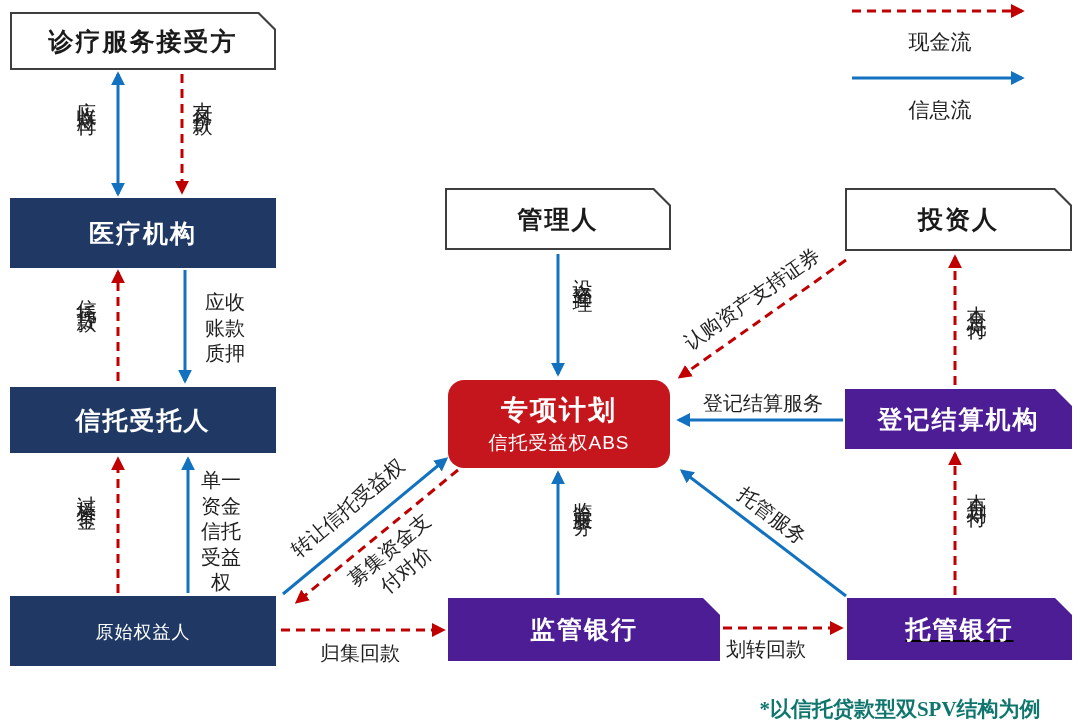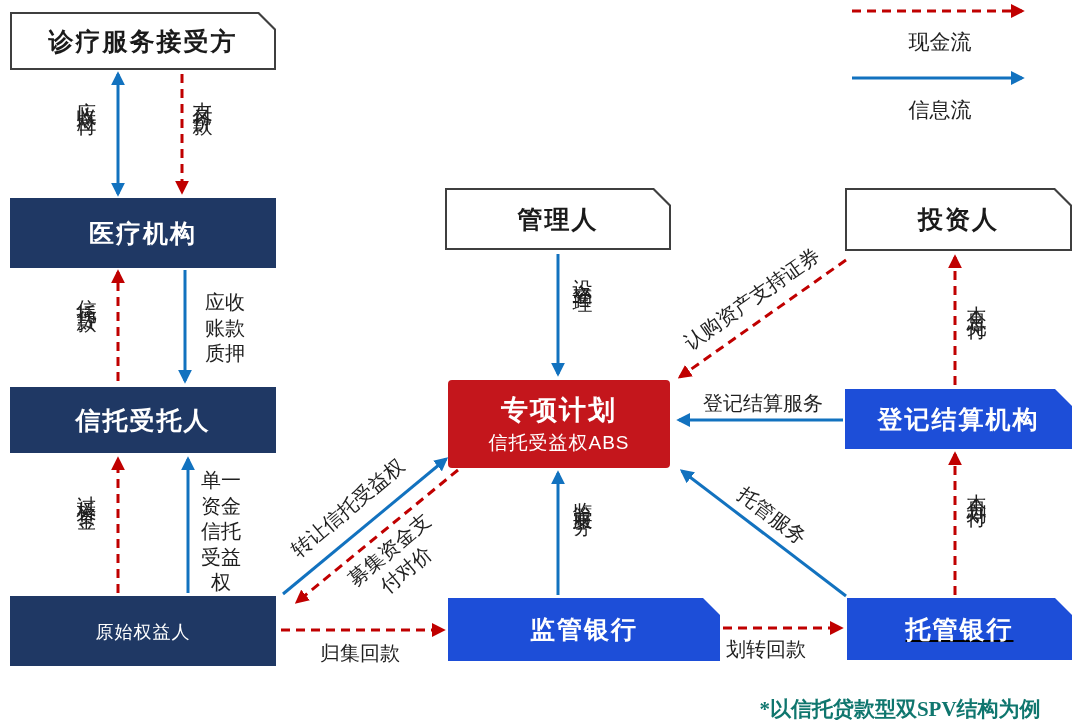--- a/index.html
+++ b/index.html
@@ -14,22 +14,22 @@
 
   .node { position:absolute; display:flex; align-items:center; justify-content:center; }
   .fold  { clip-path: polygon(0 0, calc(100% - 17px) 0, 100% 17px, 100% 100%, 0 100%); }
   .white-box { background:#3F3F3F; }
   .white-box .inner {
     position:absolute; inset:2px; background:#ffffff;
     clip-path: polygon(0 0, calc(100% - 16px) 0, 100% 16px, 100% 100%, 0 100%);
     display:flex; align-items:center; justify-content:center; flex-direction:column;
   }
   .navy-box { background:#1F3864; flex-direction:column; }
-  .gray-box { background:#1d4ed8; flex-direction:column; }
-  .red-box  { background:#C4161C; border-radius:4px; flex-direction:column; }
+  .gray-box { background:#4c1d95; flex-direction:column; }
+  .red-box  { background:#C4161C; border-radius:16px; flex-direction:column; }
   .title  { font-weight:bold; font-size:25px; letter-spacing:2px; color:#ffffff; }
   .title.dark { color:#1a1a1a; }
   .subtitle { font-size:18px; color:#ffffff; letter-spacing:1px; margin-top:2px; }
 
   .elabel, .vlabel, .rlabel {
     position:absolute; color:#1f1f1f; font-size:20px;
     font-family:"Liberation Serif", serif;
   }
   .elabel { text-align:center; }
   .vlabel { writing-mode:vertical-rl; text-orientation:upright; letter-spacing:5px; }

